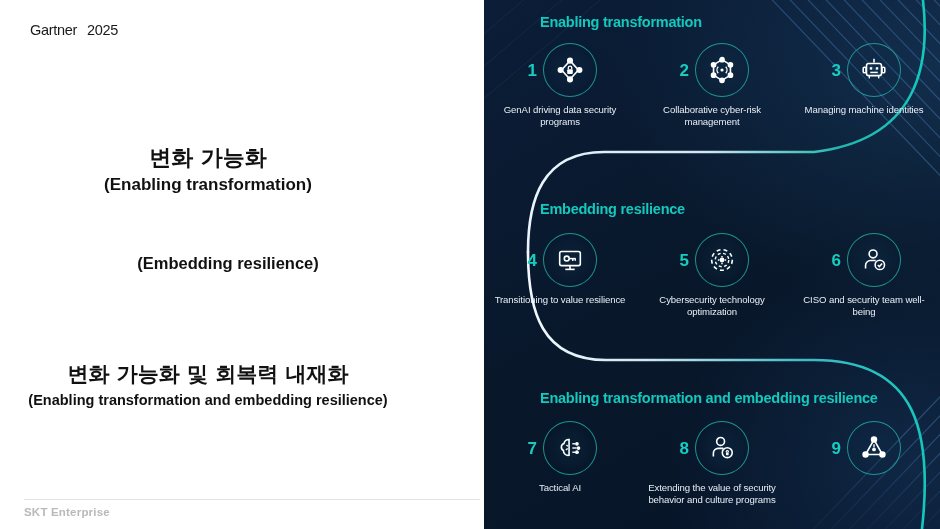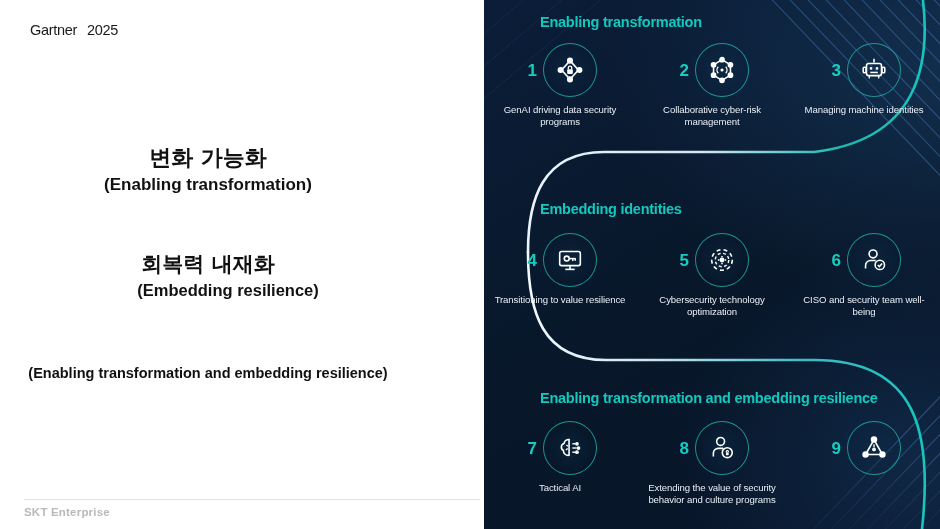--- a/index.html
+++ b/index.html
@@ -128,25 +128,25 @@
       <span class="brand-year">2025</span>
     </div>
 
 
     <div class="kblock" id="kblock-1">
       <span class="kr">변화 가능화</span>
       <span class="en">(Enabling transformation)</span>
     </div>
 
     <div class="kblock" id="kblock-2">
-      <span class="kr">회복력 내재화</span>
       <span class="en">(Embedding resilience)</span>
     </div>
 
     <div class="kblock" id="kblock-3">
+      <span class="kr">변화 가능화 및 회복력 내재화</span>
       <span class="en">(Enabling transformation and embedding resilience)</span>
     </div>
 
     <div class="footer-rule"></div>
     <div class="footer-text">SKT Enterprise</div>
   </div>
 
   <div class="right-panel">
 
     <div class="fx">
@@ -268,21 +268,21 @@
               </svg>
             </span>
           </div>
           <div class="card-label">Managing machine identities</div>
         </div>
 
       </div>
     </div>
 
     <div class="section" id="sec-2">
-      <div class="sec-head">Embedding identities</div>
+      <div class="sec-head">Embedding resilience</div>
       <div class="cards">
 
         <div class="card">
           <div class="card-top">
             <span class="card-num">4</span>
             <span class="ring">
               <svg width="30" height="30" viewBox="0 0 32 32" fill="none" stroke="#fff" stroke-width="1.7">
                 <rect x="5" y="7" width="22" height="15" rx="2"></rect>
                 <path d="M16 22 v4"></path>
                   <path d="M11 26 h10"></path>

